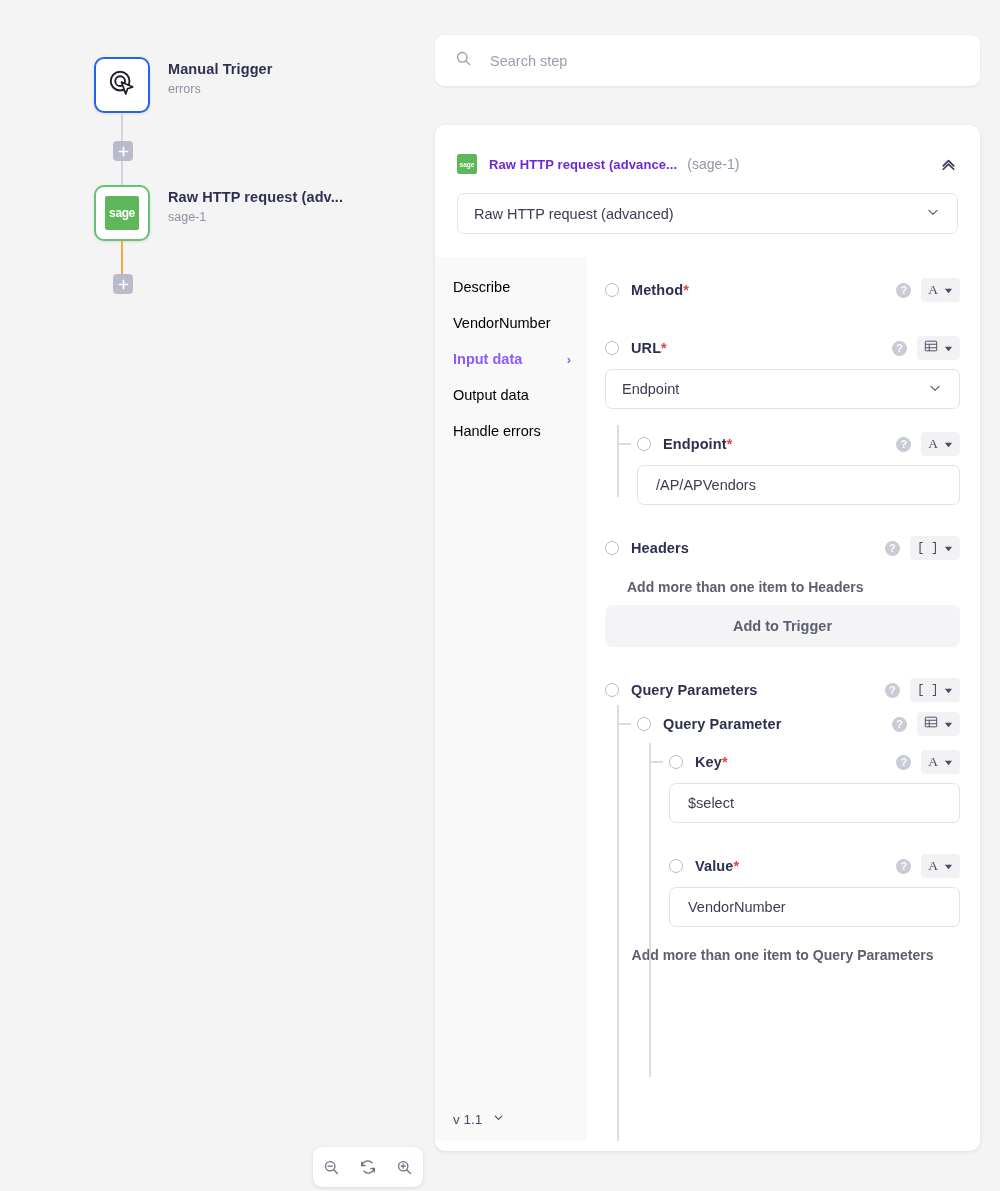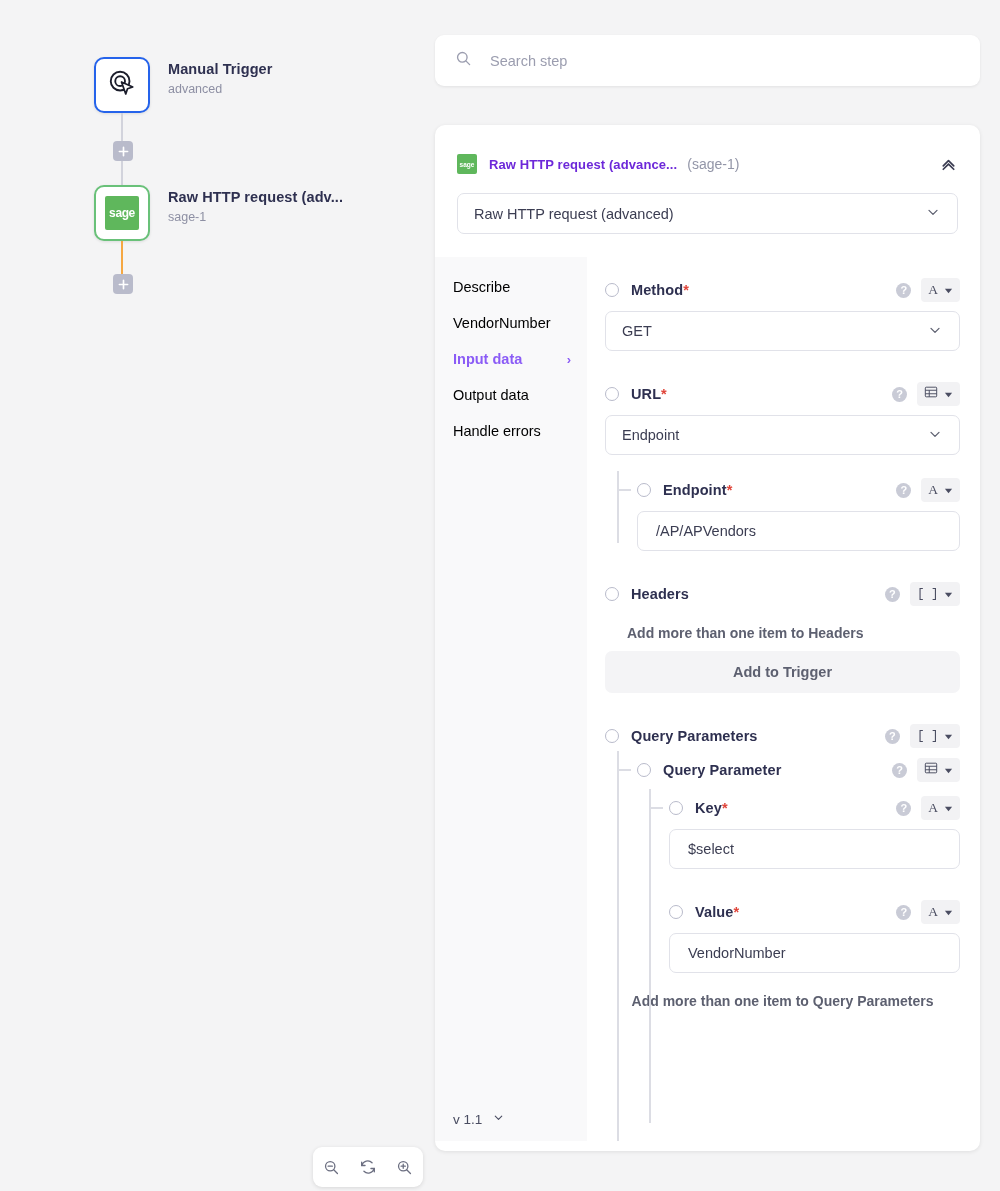--- a/index.html
+++ b/index.html
@@ -152,21 +152,21 @@
         <span>
           <svg width="30" height="30" viewBox="0 0 24 24" fill="none" stroke="#1b1d2b" stroke-width="1.5">
             <circle cx="10.5" cy="10.5" r="7.5"></circle>
             <circle cx="10.5" cy="10.5" r="3.9"></circle>
             <path d="M11.6 11.2 L20.6 15.2 L16.4 16.6 L15.0 20.8 Z" fill="#fff" stroke="#1b1d2b" stroke-width="1.4" stroke-linejoin="round"></path>
           </svg>
         </span>
       </div>
       <div class="node-text">
         <div class="node-title">Manual Trigger</div>
-        <div class="node-sub">advanced</div>
+        <div class="node-sub">errors</div>
       </div>
     </div>
 
     <div class="connector" style="left:121px; top:97px; height:80px;"></div>
     <div class="plus-btn" style="left:113px; top:125px;">
       <svg width="11" height="11" viewBox="0 0 12 12">
           <path d="M6 1.5v9M1.5 6h9" stroke="#fff" stroke-width="1.8" stroke-linecap="round"></path>
         </svg>
     </div>
 
@@ -289,28 +289,20 @@
               <span class="field-right">
                 <span class="help-icon">?</span>
                 <span class="type-badge">
                   <span class="tlabel">A</span>
                   <span>
                     <svg width="9" height="9" viewBox="0 0 10 10">
                         <path d="M1 3 L9 3 L5 8 Z" fill="#4a4d61"></path>
                       </svg>
                   </span>
                 </span>
-              </span>
-            </div>
-            <div class="input-box select">
-              <span>GET</span>
-              <span class="chev">
-                <svg width="16" height="16" viewBox="0 0 20 20" fill="none" stroke="#5d6070" stroke-width="1.6" stroke-linecap="round" stroke-linejoin="round">
-                    <path d="M5 8 L10 13 L15 8"></path>
-                  </svg>
               </span>
             </div>
           </div>
 
           <div class="spacer-24"></div>
 
           <div class="field">
             <div class="field-head">
               <span class="radio"></span>
               <span class="field-label"><span>URL</span><span class="req">*</span></span>

